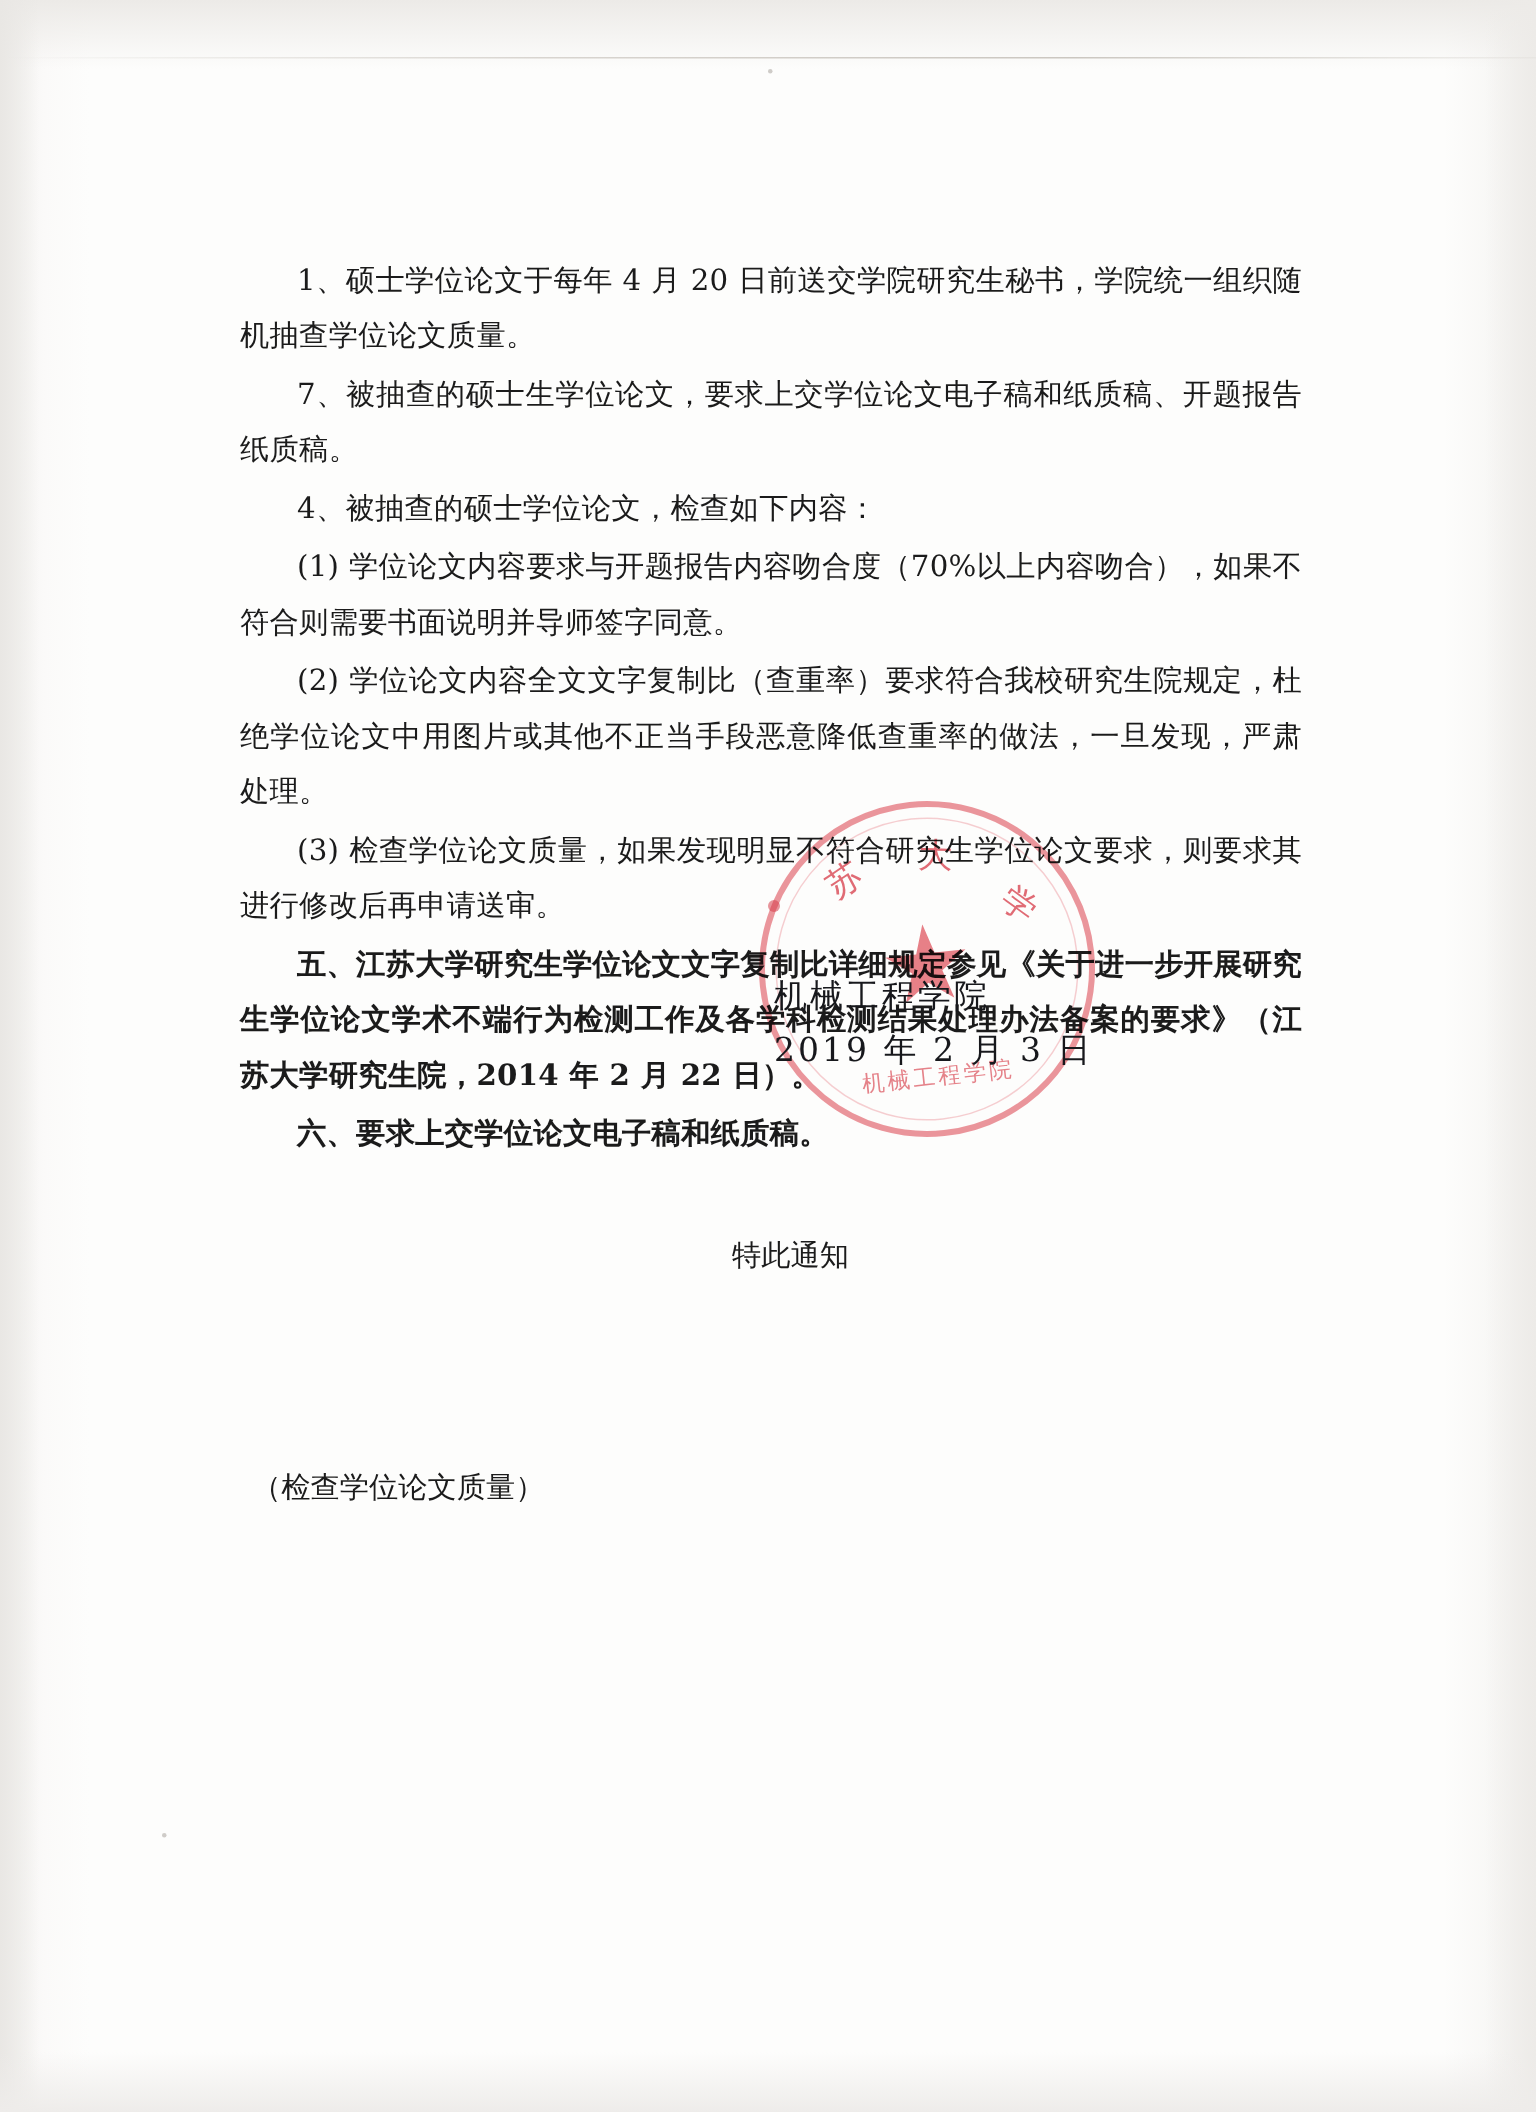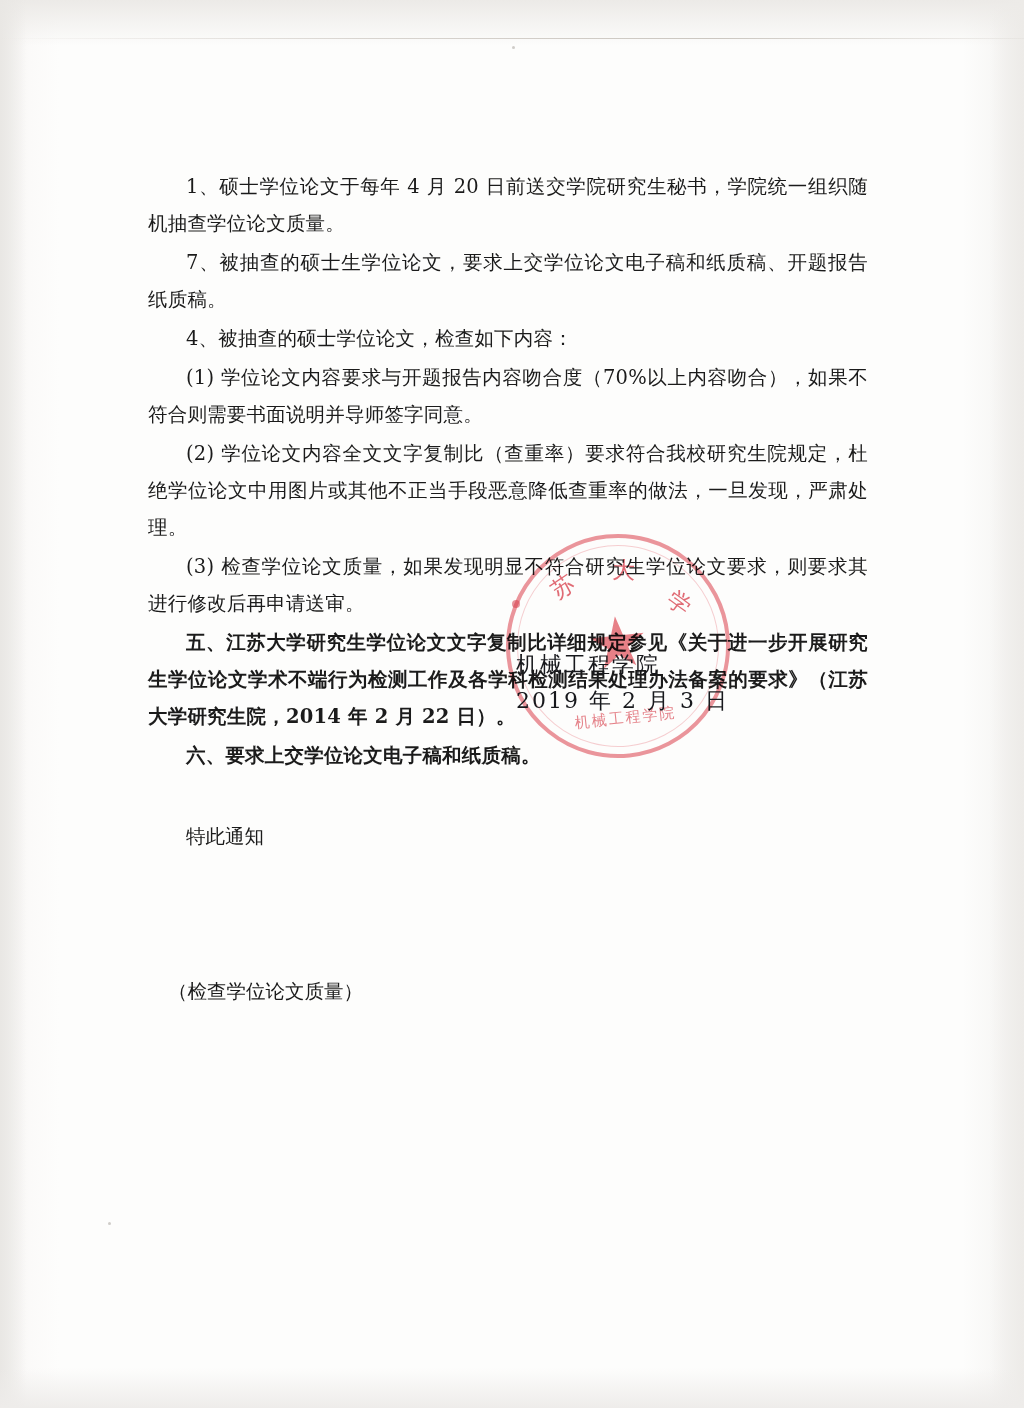--- a/index.html
+++ b/index.html
@@ -70,21 +70,21 @@
   }
 
   .content {
     position: absolute;
     left: 148px;
     top: 168px;
     width: 720px;
   }
 
   p.para {
-    margin: 0 0 2px 0;
+    margin: 0 0 2px 12px;
     font-size: 19.5px;
     line-height: 37px;
     color: #1b1b1b;
     text-align: justify;
     text-justify: inter-ideograph;
     letter-spacing: 0.2px;
   }
   p.indent {
     text-indent: 38px;
   }
@@ -92,20 +92,21 @@
     margin-top: 16px;
     font-weight: bold;
   }
 
   .notice-line {
     margin-top: 44px;
     text-indent: 38px;
     font-size: 19.5px;
     line-height: 37px;
     color: #1b1b1b;
+    text-align: center;
   }
 
   .footer-line {
     margin-top: 118px;
     text-indent: 20px;
     font-size: 19.5px;
     line-height: 37px;
     color: #1b1b1b;
   }
 

